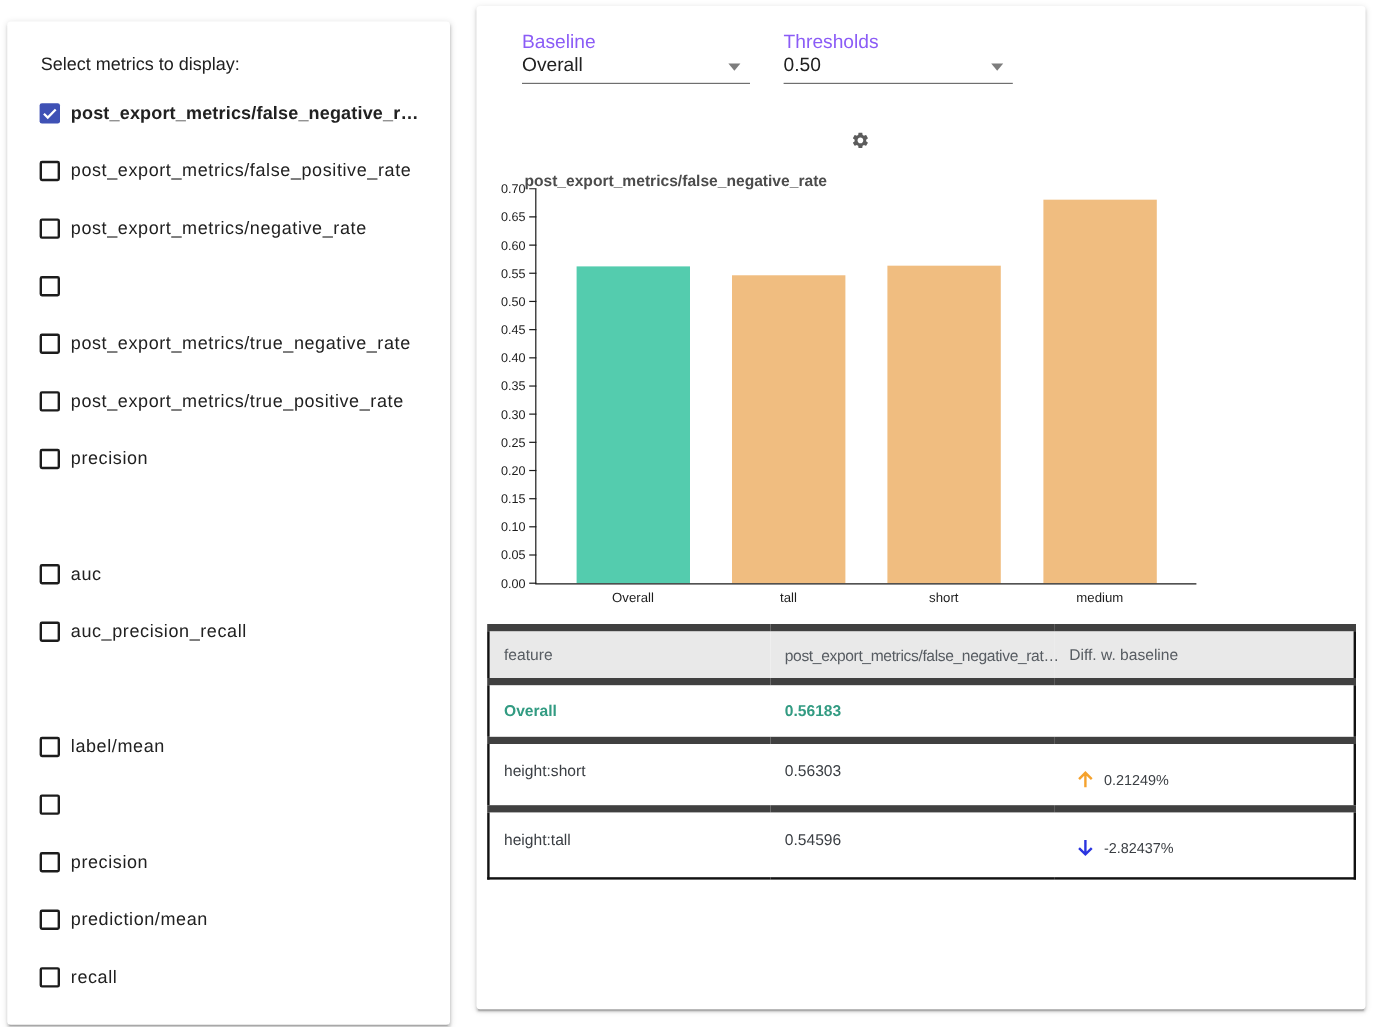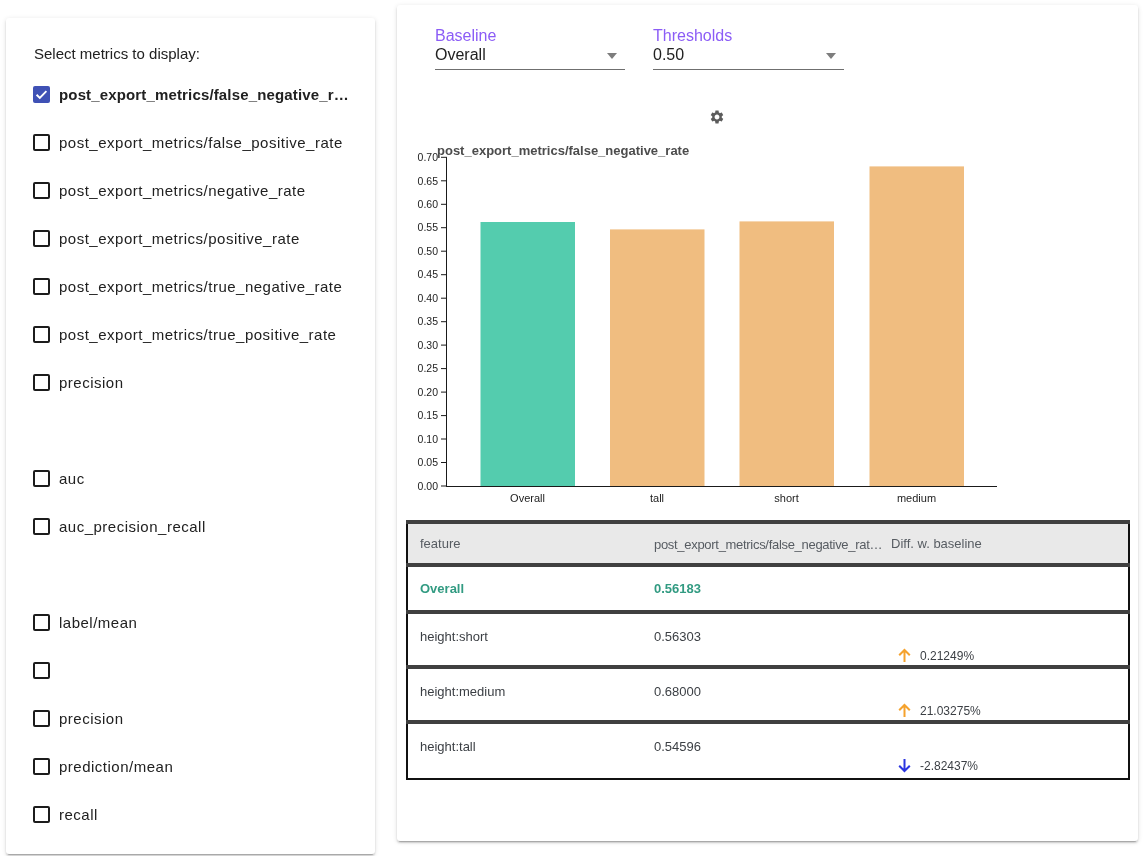--- a/index.html
+++ b/index.html
@@ -13,25 +13,25 @@
   .cb{width:13px;height:13px;border:2px solid #1c1c1c;border-radius:2px;flex:none;}
   .cbchecked{width:17px;height:17px;border:none;border-radius:2px;background:#3f51b5;flex:none;}
   .mlabel{margin-left:9px;font-size:15px;color:#212121;white-space:nowrap;letter-spacing:0.5px;}
   .ddlabel{position:absolute;font-size:16px;color:#8b5cf6;}
   .ddvalue{position:absolute;font-size:16px;color:#212121;}
   .ddline{position:absolute;height:1px;background:#6f6f6f;}
   .ddtri{position:absolute;width:0;height:0;border-left:5.5px solid transparent;border-right:5.5px solid transparent;border-top:6px solid #7d7d7d;}
   .charttitle{position:absolute;left:40px;top:104px;font-size:13px;font-weight:bold;color:#4c4c4c;margin-top:34px;}
   table{border-collapse:collapse;position:absolute;left:9px;top:515px;table-layout:fixed;width:720px;
         font-size:13px;color:#3b3f44;border:2px solid #111;}
-  th,td{border-top:4px solid #404040;border-bottom:1px solid #3a3a3a;border-left:none;border-right:none;}
+  th,td{border-top:6px solid #404040;border-bottom:1px solid #3a3a3a;border-left:none;border-right:none;}
   th{background:#e9e9e9;color:#575c62;font-weight:normal;text-align:left;height:39px;padding:0 0 0 12px;font-size:13px;}
   td{padding:15px 0 0 12px;vertical-align:top;height:36px;}
   tr.r1 td{padding:0 0 0 12px;vertical-align:middle;height:43px;color:#329b82;font-weight:bold;font-size:13px;}
-  .diffcell{display:flex;align-items:center;margin-top:18px;font-size:12px;}
+  .diffcell{display:flex;align-items:center;margin-top:6px;font-size:12px;}
   .arrow{margin-left:5px;margin-right:7px;}
   tr.rlast td{height:39px;}
 </style>
 </head>
 <body>
 <div id="root">
   <div id="leftcard" class="card">
     <div class="seltitle">Select metrics to display:</div>
     <div class="mrow" style="top:52px">
         <span class="cbchecked"><svg width="17" height="17" viewBox="0 0 18 18">
@@ -42,21 +42,20 @@
     <div class="mrow" style="top:100px">
         <span class="cb"></span>
         <span class="mlabel">post_export_metrics/false_positive_rate</span>
       </div>
     <div class="mrow" style="top:148px">
         <span class="cb"></span>
         <span class="mlabel">post_export_metrics/negative_rate</span>
       </div>
     <div class="mrow" style="top:196px">
         <span class="cb"></span>
-        <span class="mlabel">post_export_metrics/positive_rate</span>
       </div>
     <div class="mrow" style="top:244px">
         <span class="cb"></span>
         <span class="mlabel">post_export_metrics/true_negative_rate</span>
       </div>
     <div class="mrow" style="top:292px">
         <span class="cb"></span>
         <span class="mlabel">post_export_metrics/true_positive_rate</span>
       </div>
     <div class="mrow" style="top:340px">
@@ -164,29 +163,20 @@
           </tr>
       <tr>
             <td>height:short</td>
             <td>0.56303</td>
             <td>
               <span class="diffcell"><svg class="arrow" width="17" height="17" viewBox="0 0 17 17">
                   <path d="M8.5 15 L8.5 3 M3.2 8.3 L8.5 3 L13.8 8.3" fill="none" stroke="#f5a22d" stroke-width="2"></path>
                 </svg>0.21249%</span>
             </td>
           </tr>
-      <tr>
-            <td>height:medium</td>
-            <td>0.68000</td>
-            <td>
-              <span class="diffcell"><svg class="arrow" width="17" height="17" viewBox="0 0 17 17">
-                  <path d="M8.5 15 L8.5 3 M3.2 8.3 L8.5 3 L13.8 8.3" fill="none" stroke="#f5a22d" stroke-width="2"></path>
-                </svg>21.03275%</span>
-            </td>
-          </tr>
       <tr class="rlast">
             <td>height:tall</td>
             <td>0.54596</td>
             <td>
               <span class="diffcell"><svg class="arrow" width="17" height="17" viewBox="0 0 17 17">
                   <path d="M8.5 2 L8.5 14 M3.2 8.7 L8.5 14 L13.8 8.7" fill="none" stroke="#2b35e0" stroke-width="2"></path>
                 </svg>-2.82437%</span>
             </td>
           </tr>
     </tbody>

